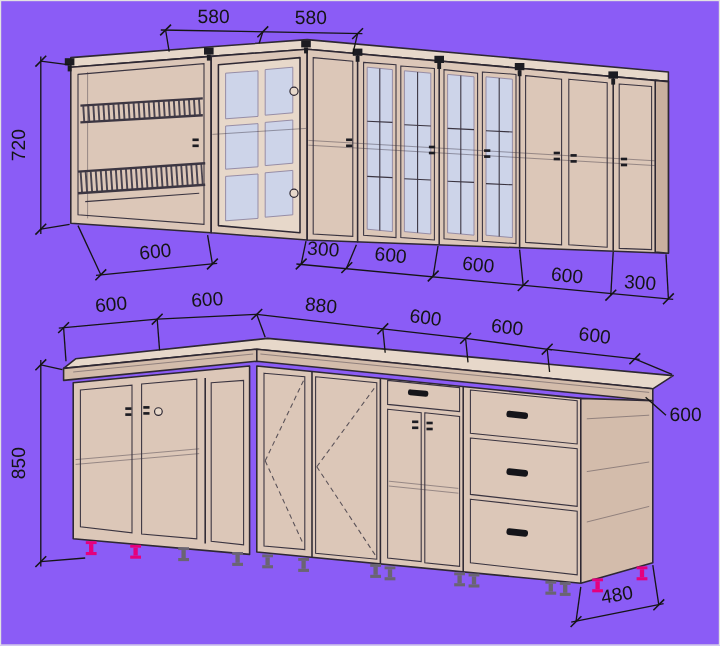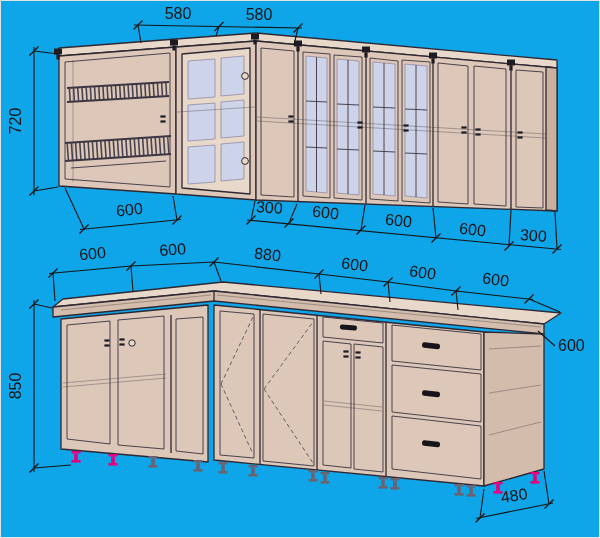--- a/index.html
+++ b/index.html
@@ -1,18 +1,18 @@
 <!DOCTYPE html>
 <html><head>
 <meta charset="utf-8">
 <style>
   html,body{margin:0;padding:0;background:#ffffff;}
   .canvas{
     position:relative;width:598px;height:536px;
-    background:#0ea5e9;border:1px solid #e2e2e2;
+    background:#8b5cf6;border:1px solid #e2e2e2;
     font-family:"Liberation Sans", sans-serif;
     overflow:hidden;
   }
   svg{display:block;}
   .s  {stroke:#2e2833;stroke-width:1.3;stroke-linejoin:round;}
   .sn {stroke:#2e2833;stroke-width:1.3;fill:none;stroke-linejoin:round;}
   .f0 {fill:#dcc7b8;}
   .f1 {fill:#e7d8ca;}
   .f2 {fill:#d3bcab;}
   .f3 {fill:#c9b09f;}

